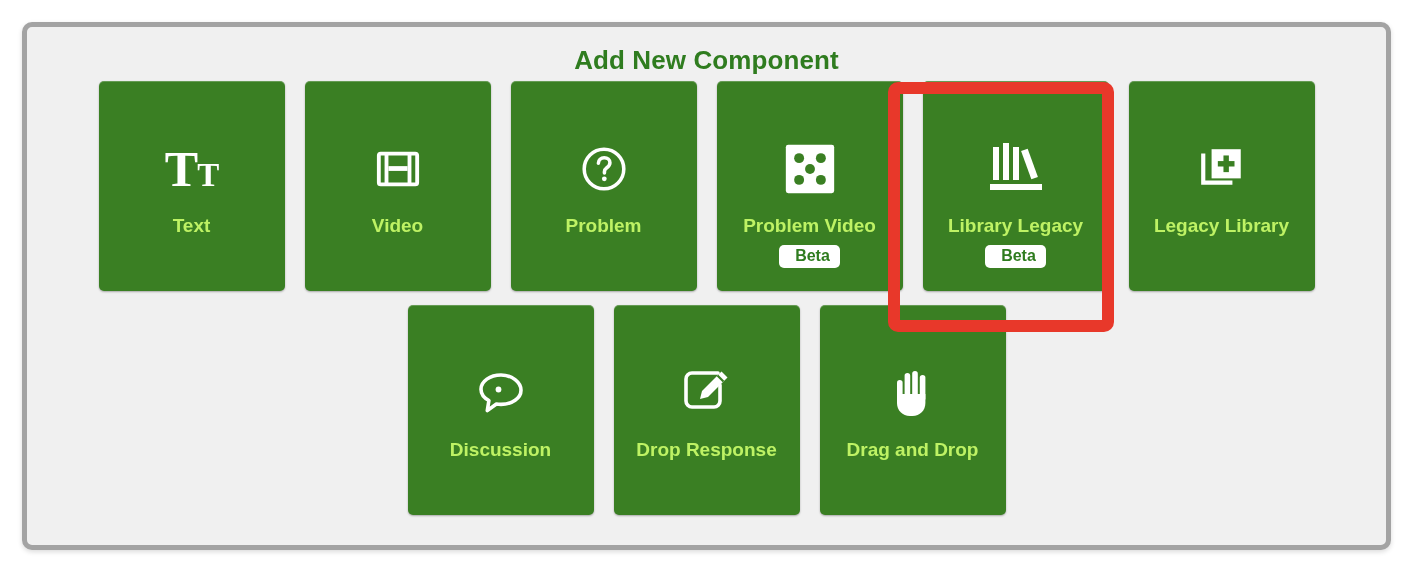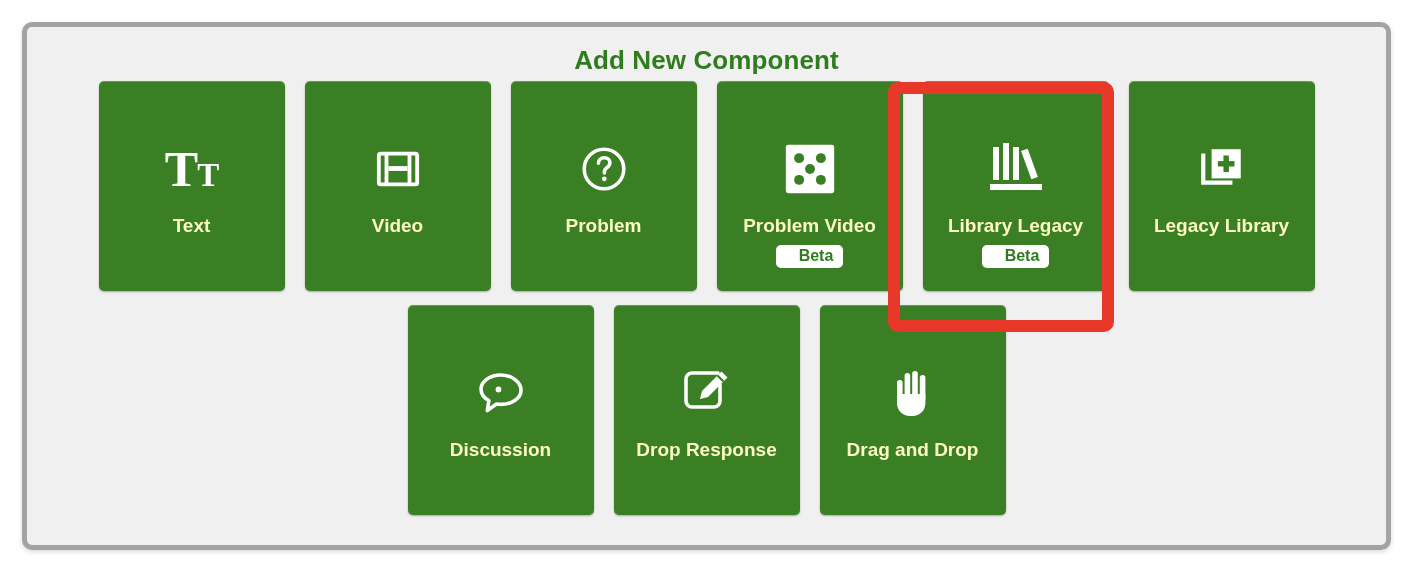--- a/index.html
+++ b/index.html
@@ -84,36 +84,36 @@
     align-items: center;
     justify-content: center;
     color: #ffffff;
     flex: none;
   }
 
   .tile-icon svg { display: block; }
 
   .tile-label {
     margin-top: 14px;
-    color: #fef9c3;
+    color: #bef264;
     font-size: 19px;
     font-weight: bold;
     text-align: center;
     line-height: 1.15;
     padding: 0 6px;
   }
 
   .beta-badge {
     margin-top: 8px;
     background: #ffffff;
     color: #2f7c1f;
     font-size: 16px;
     font-weight: bold;
     border-radius: 5px;
-    padding: 2px 10px 3px 23px;
+    padding: 2px 10px 3px 16px;
     line-height: 1.15;
   }
 
   
   .tt-glyph {
     color: #ffffff;
     font-family: "Liberation Serif", serif;
     font-weight: bold;
     letter-spacing: -1px;
     display: flex;

